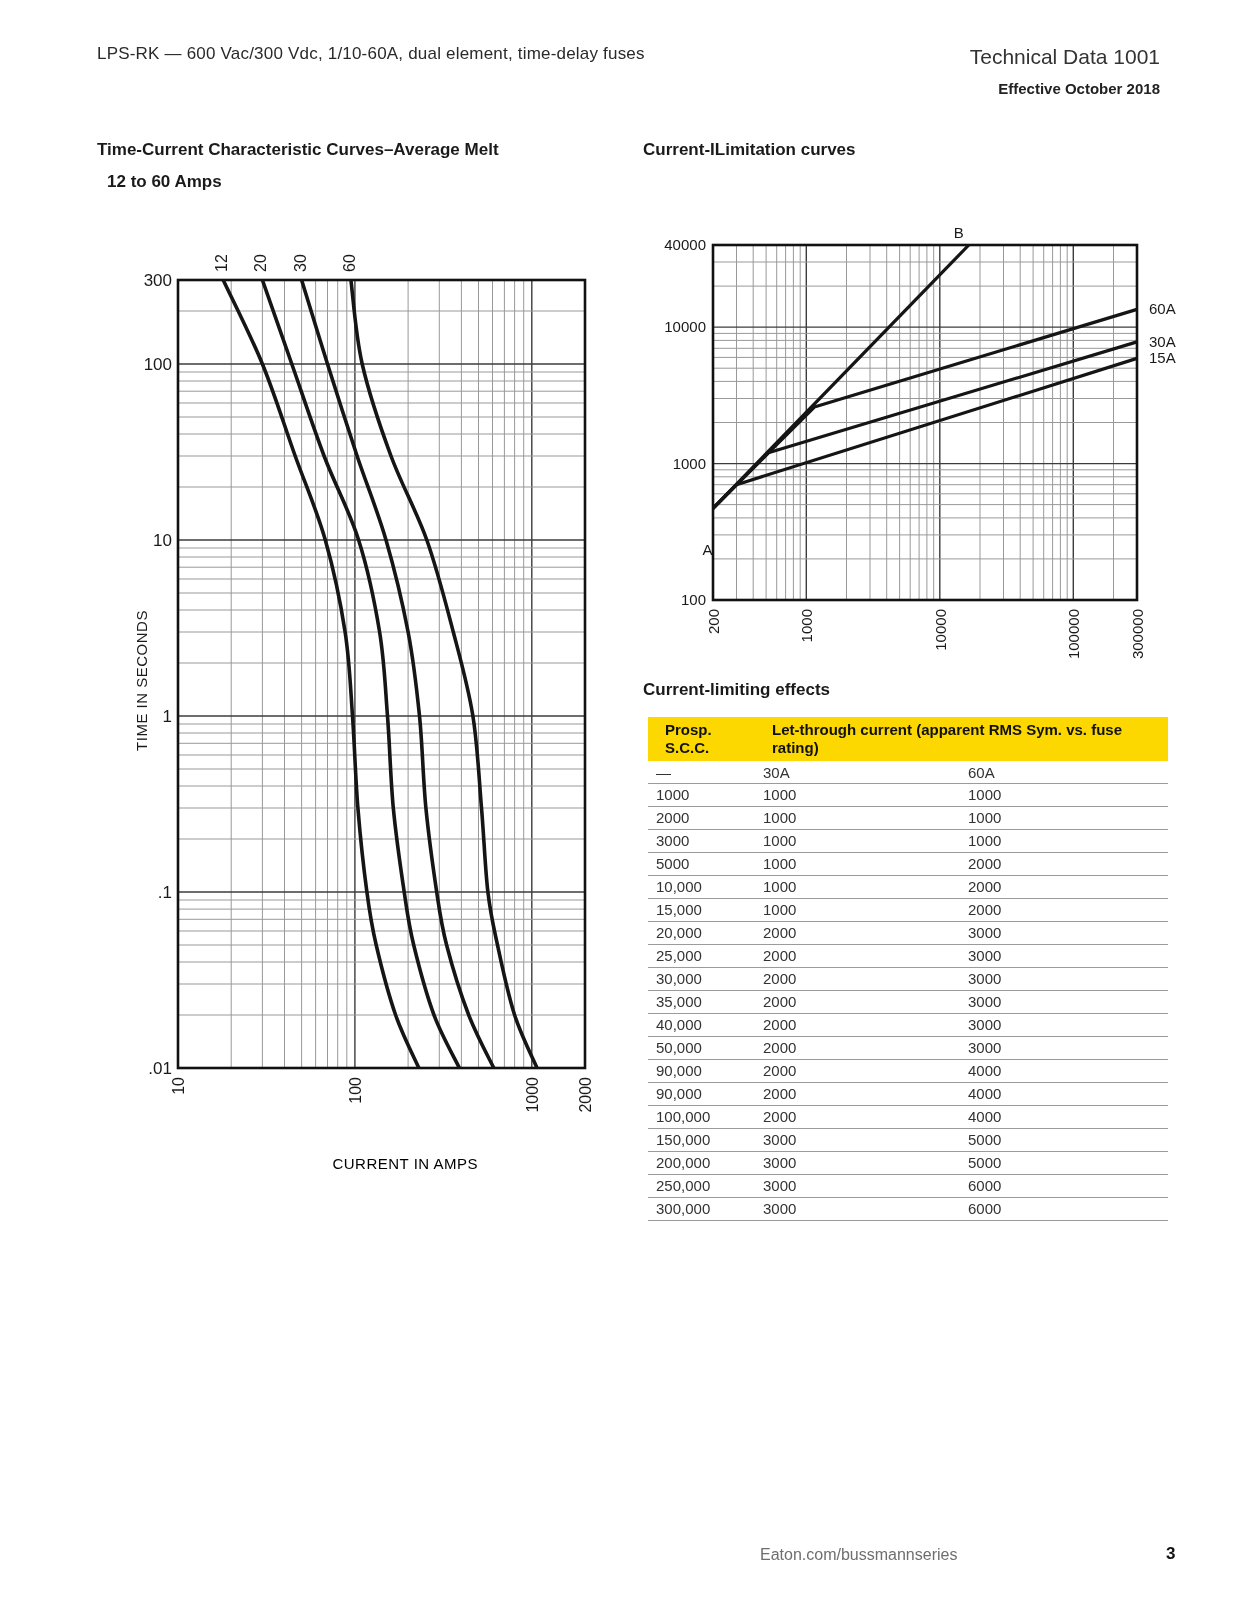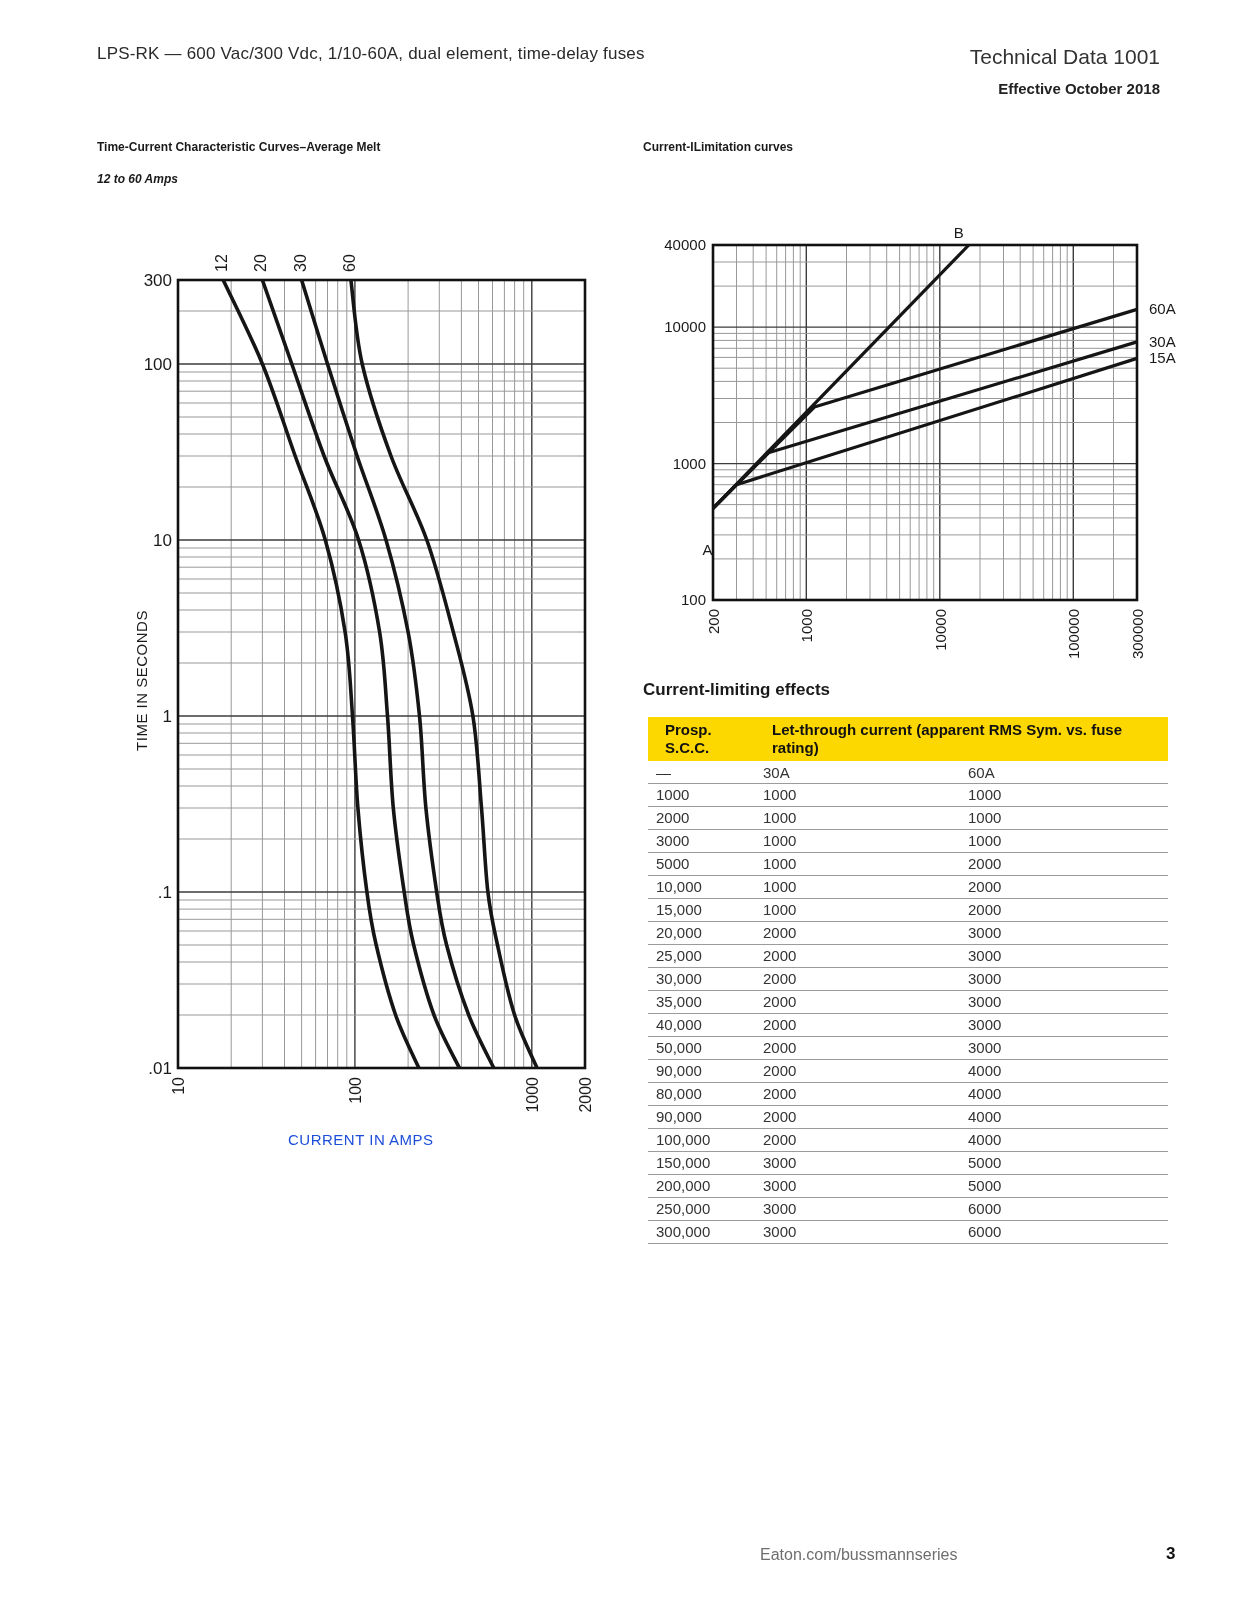--- a/index.html
+++ b/index.html
@@ -4,27 +4,27 @@
 <style>
   html,body{margin:0;padding:0;background:#e8e8e8;}
   .page{
     position:relative;width:1236px;height:1600px;background:#ffffff;
     font-family:"Liberation Sans",sans-serif;color:#222;overflow:hidden;margin:0 auto;
   }
   .abs{position:absolute;}
   .hdr-title{left:97px;top:44px;font-size:17px;color:#2a2a2a;letter-spacing:0.2px;}
   .hdr-ref{left:860px;top:45px;width:300px;text-align:right;font-size:21px;color:#333;}
   .hdr-date{left:860px;top:80px;width:300px;text-align:right;font-size:15px;font-weight:bold;color:#222;}
-  .sec-title{font-size:12px;font-weight:bold;color:#1a1a1a;}
+  .sec-title{font-size:17px;font-weight:bold;color:#1a1a1a;}
   .lt1{left:97px;top:140px;}
-  .lt2{left:97px;top:172px;font-style:italic;}
+  .lt2{left:107px;top:172px;}
   .rt{left:643px;top:140px;}
   .ylab{left:56px;top:672px;width:170px;text-align:center;font-size:15px;color:#1a1a1a;
         transform:rotate(-90deg);letter-spacing:0.5px;}
-  .xlab{left:288px;top:1131px;width:190px;text-align:left;font-size:15px;color:#1d4ed8;letter-spacing:0.5px;}
+  .xlab{left:288px;top:1155px;width:190px;text-align:right;font-size:15px;color:#000000;letter-spacing:0.5px;}
   #charts{position:absolute;left:0;top:0;}
   #charts text{font-family:"Liberation Sans",sans-serif;}
   .tbl-title{left:643px;top:680px;font-size:17px;font-weight:bold;color:#1a1a1a;}
   table.tbl{left:648px;top:717px;width:520px;border-collapse:collapse;font-size:15px;table-layout:fixed;}
   table.tbl th,table.tbl td{text-align:left;vertical-align:middle;}
   tr.yhead th{font-weight:bold;font-size:15px;color:#111;padding:4px 0 4px 17px;line-height:18px;}
   tr.subhead td{padding:2px 0 1px 8px;line-height:19px;color:#333;border-bottom:1px solid #9b9b9b;}
   tbody td{padding:1px 0 1px 8px;line-height:20px;color:#333;border-bottom:1px solid #9b9b9b;}
   .foot-url{left:760px;top:1546px;width:300px;text-align:left;font-size:16px;color:#6e6e6e;}
   .foot-page{left:1166px;top:1544px;font-size:17px;font-weight:bold;color:#111;}
@@ -270,25 +270,20 @@
           <td>50,000</td>
           <td>2000</td>
           <td>3000</td>
         </tr>
         <tr>
           <td>90,000</td>
           <td>2000</td>
           <td>4000</td>
         </tr>
         <tr>
-          <td>80,000</td>
-          <td>2000</td>
-          <td>4000</td>
-        </tr>
-        <tr>
           <td>90,000</td>
           <td>2000</td>
           <td>4000</td>
         </tr>
         <tr>
           <td>100,000</td>
           <td>2000</td>
           <td>4000</td>
         </tr>
         <tr>

